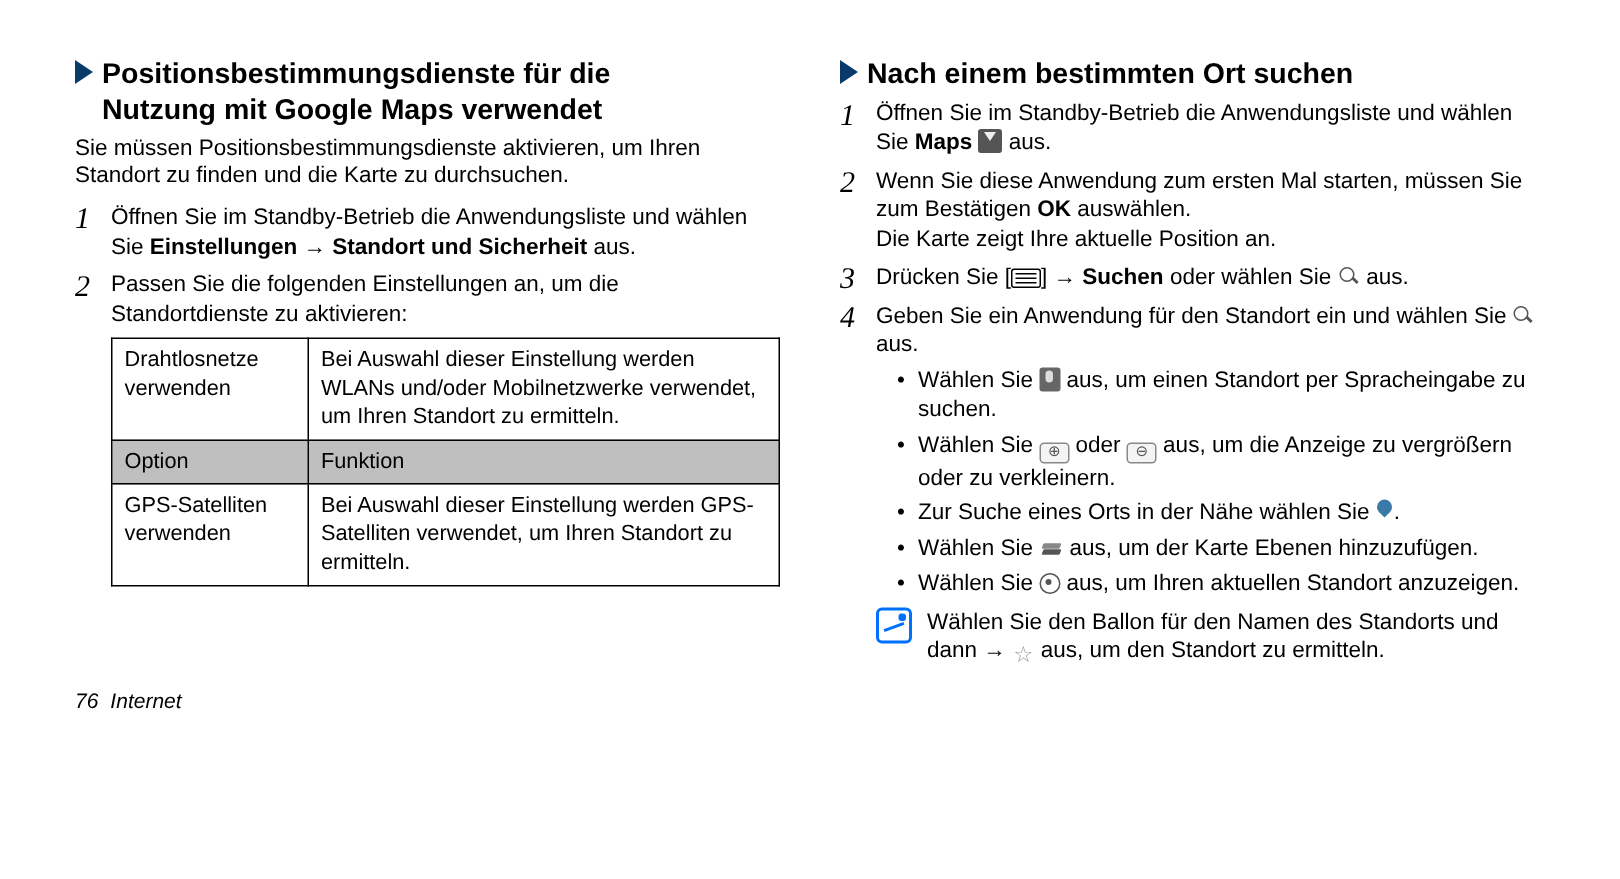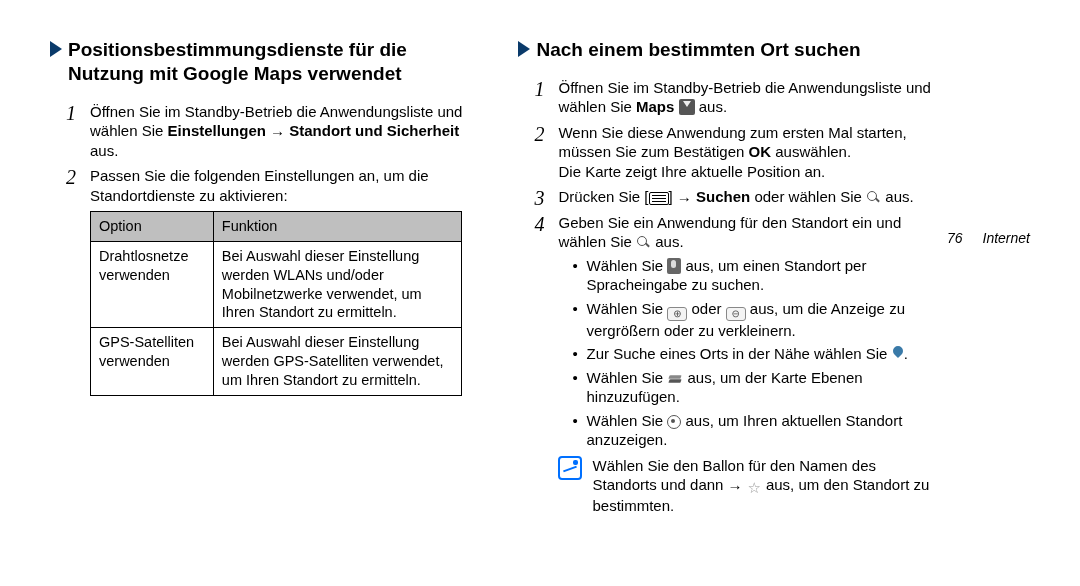--- a/index.html
+++ b/index.html
@@ -8,21 +8,21 @@
     width: 1080px;
     height: 586px;
     font-family: "Segoe UI", Arial, sans-serif;
     color: #000;
     background: #fff;
     overflow: hidden;
     font-size: 15px;
   }
   .page {
     display: flex;
-    flex-direction: row;
+    flex-direction: column;
     width: 1080px;
     height: 450px;
     padding: 38px 50px 20px 50px;
     box-sizing: border-box;
   }
   .cols {
     display: flex;
     flex: 1;
     gap: 40px;
   }
@@ -48,21 +48,21 @@
   h2 .rest {
     display: block;
     margin-left: 18px;
   }
   .intro {
     margin: 0 0 8px 0;
     line-height: 1.25;
   }
   ol.steps {
     list-style: none;
-    margin: 16px;
+    margin: 0;
     padding: 0;
     counter-reset: step;
   }
   ol.steps > li {
     counter-increment: step;
     position: relative;
     padding-left: 24px;
     margin-bottom: 6px;
     line-height: 1.3;
   }
@@ -135,21 +135,21 @@
     content: "";
     position: absolute;
     right: 2px; top: 2px;
     width: 5px; height: 5px;
     background: #0070ff;
     border-radius: 2px;
   }
   .footer {
     display: flex;
     align-items: center;
-    gap: 20px;
+    gap: 8px;
     font-style: italic;
     font-size: 14px;
     margin-top: 8px;
   }
   .footer .num { font-style: italic; }
 
   
   .ico {
     display: inline-block;
     vertical-align: -3px;
@@ -298,35 +298,36 @@
 <body>
 
 <div class="page">
   <div class="cols">
 
     <div class="col">
       <h2>
         <span class="chev"></span><span>Positionsbestimmungsdienste für die</span>
         <span class="rest">Nutzung mit Google Maps verwendet</span>
       </h2>
+      <p class="intro">Sie müssen Positionsbestimmungsdienste aktivieren, um Ihren Standort zu finden und die Karte zu durchsuchen.</p>
       <ol class="steps">
         <li>
           <span>Öffnen Sie im Standby-Betrieb die Anwendungsliste und wählen Sie </span><span class="b">Einstellungen → Standort und Sicherheit</span><span> aus.</span>
         </li>
         <li>
           <span>Passen Sie die folgenden Einstellungen an, um die Standortdienste zu aktivieren:</span>
           <table class="opt">
             <tbody>
                 <tr>
+              <td>Drahtlosnetze verwenden</td>
+              <td>Bei Auswahl dieser Einstellung werden WLANs und/oder Mobilnetzwerke verwendet, um Ihren Standort zu ermitteln.</td>
+            </tr>
+            <tr>
               <th>Option</th>
               <th>Funktion</th>
-            </tr>
-            <tr>
-              <td>Drahtlosnetze verwenden</td>
-              <td>Bei Auswahl dieser Einstellung werden WLANs und/oder Mobilnetzwerke verwendet, um Ihren Standort zu ermitteln.</td>
             </tr>
             <tr>
               <td>GPS-Satelliten verwenden</td>
               <td>Bei Auswahl dieser Einstellung werden GPS-Satelliten verwendet, um Ihren Standort zu ermitteln.</td>
             </tr>
           </tbody>
             </table>
         </li>
       </ol>
     </div>
@@ -362,21 +363,21 @@
             <li>
               <span>Wählen Sie </span><span class="ico ico-layers"></span><span> aus, um der Karte Ebenen hinzuzufügen.</span>
             </li>
             <li>
               <span>Wählen Sie </span><span class="ico ico-target"></span><span> aus, um Ihren aktuellen Standort anzuzeigen.</span>
             </li>
           </ul>
           <div class="note">
             <span class="note-icon"></span>
             <div>
-              <span>Wählen Sie den Ballon für den Namen des Standorts und dann → </span><span class="ico ico-star"></span><span> aus, um den Standort zu bestimmten.</span>
+              <span>Wählen Sie den Ballon für den Namen des Standorts und dann → </span><span class="ico ico-star"></span><span> aus, um den Standort zu ermitteln.</span>
             </div>
           </div>
         </li>
       </ol>
     </div>
   </div>
 
   <div class="footer">
     <span class="num">76</span>
     <span>Internet</span>

